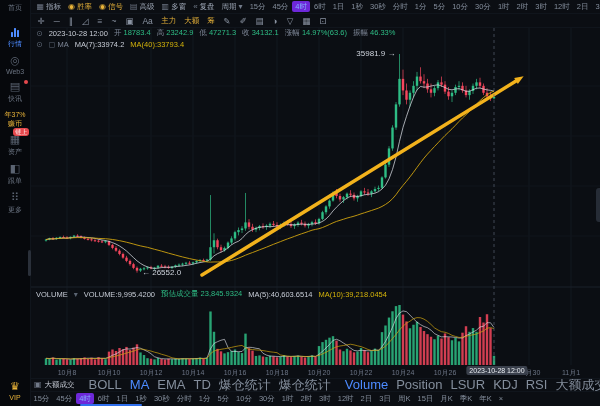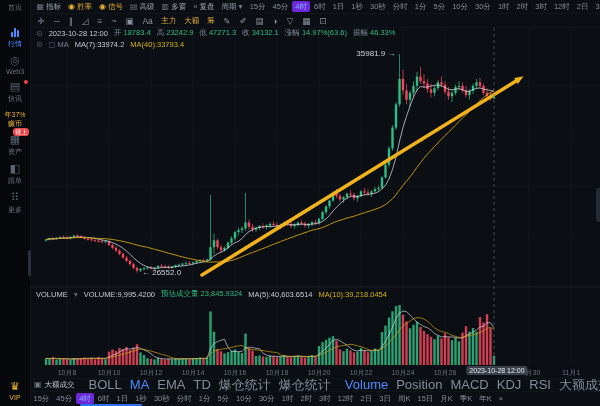--- a/index.html
+++ b/index.html
@@ -655,21 +655,21 @@
         <span class="bchip active">MA</span>
         <span class="bchip">EMA</span>
         <span class="bchip">TD</span>
         <span class="bchip">爆仓统计</span>
         <span class="bchip">爆仓统计</span>
       </div>
     <span class="sep"></span>
     <div class="group">
         <span class="bchip active">Volume</span>
         <span class="bchip">Position</span>
-        <span class="bchip">MACD</span>
+        <span class="bchip">LSUR</span>
         <span class="bchip">KDJ</span>
         <span class="bchip">RSI</span>
         <span class="bchip">大额成交</span>
         <span class="bchip">LSUR</span>
         <span class="bchip">FR</span>
       </div>
     <span class="icon-chip">⊡</span>
   </div>
 
   <div class="bt2">

